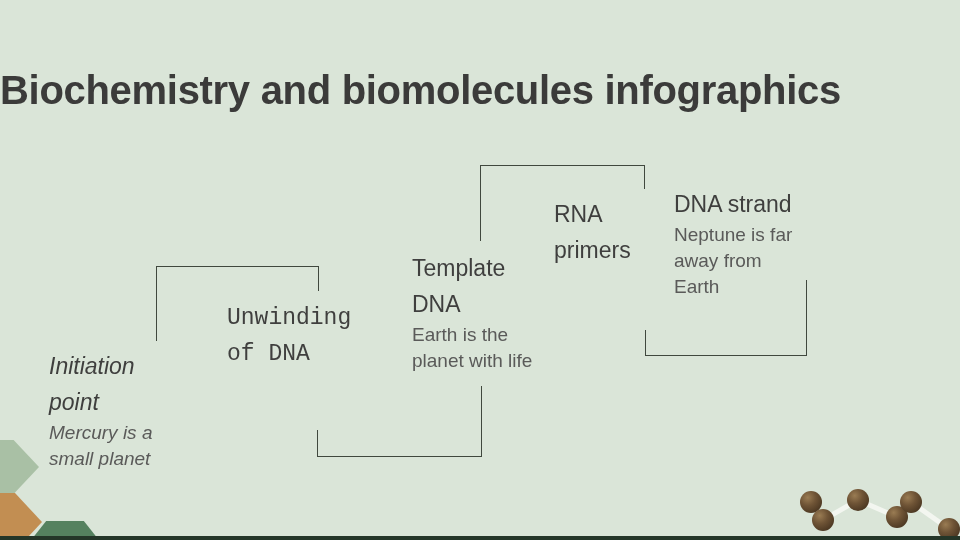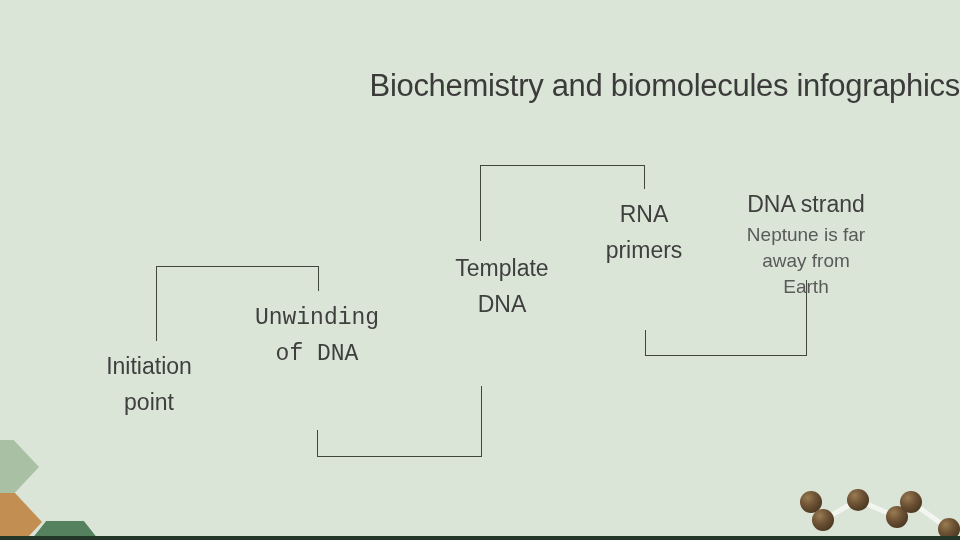--- a/index.html
+++ b/index.html
@@ -7,30 +7,30 @@
   body { font-family:"Liberation Sans", sans-serif; }
 
   .slide {
     position:relative; width:960px; height:540px;
     background: var(--background, #dae5d8);
     overflow:hidden;
   }
 
   .title {
     position:absolute; top:68px; left:0; width:100%;
-    text-align:right;
-    font-size:31px; font-weight:400; letter-spacing:-0.3px;
+    text-align:left;
+    font-size:40px; font-weight:700; letter-spacing:-0.3px;
     color: var(--title, #3b3b3a);
   }
 
   .ln { position:absolute; background: var(--line, #40483e); }
   .ln.h { height:1px; }
   .ln.v { width:1px; }
 
-  .item { position:absolute; width:180px; text-align:center; }
+  .item { position:absolute; width:180px; text-align:left; }
   .item .heading {
     font-size:23px; line-height:36px; font-weight:500;
     color: var(--heading, #3f3f3e);
     white-space:pre-line;
   }
   .item .body {
     font-size:19px; line-height:26px;
     color: var(--body, #5a5a59);
     white-space:pre-line;
   }
@@ -66,41 +66,45 @@
   <div class="ln v" style="left:481px; top:386px; height:70px;"></div>
 
   <div class="ln h" style="left:480px; top:165px; width:165px;"></div>
   <div class="ln v" style="left:480px; top:165px; height:76px;"></div>
   <div class="ln v" style="left:644px; top:165px; height:24px;"></div>
 
   <div class="ln h" style="left:645px; top:355px; width:162px;"></div>
   <div class="ln v" style="left:645px; top:330px; height:25px;"></div>
   <div class="ln v" style="left:806px; top:280px; height:75px;"></div>
 
-  <div class="item" style="left:59px;  top:348px;">
+  <div class="item" style="left:49px;  top:348px;font-style:italic;">
     <div class="heading">Initiation
 point</div>
+    <div class="body">Mercury is a
+small planet</div>
   </div>
 
   <div class="item" style="left:227px; top:300px;font-family:Liberation Mono, monospace;">
     <div class="heading">Unwinding
 of DNA</div>
   </div>
 
   <div class="item" style="left:412px; top:250px;">
     <div class="heading">Template
 DNA</div>
+    <div class="body">Earth is the
+planet with life</div>
   </div>
 
   <div class="item" style="left:554px; top:196px;">
     <div class="heading">RNA
 primers</div>
   </div>
 
-  <div class="item" style="left:716px; top:186px;">
+  <div class="item" style="left:674px; top:186px;">
     <div class="heading">DNA strand</div>
     <div class="body">Neptune is far
 away from
 Earth</div>
   </div>
 
   <div class="hex sage"></div>
   <div class="hex tan"></div>
   <div class="hex green"></div>
 

